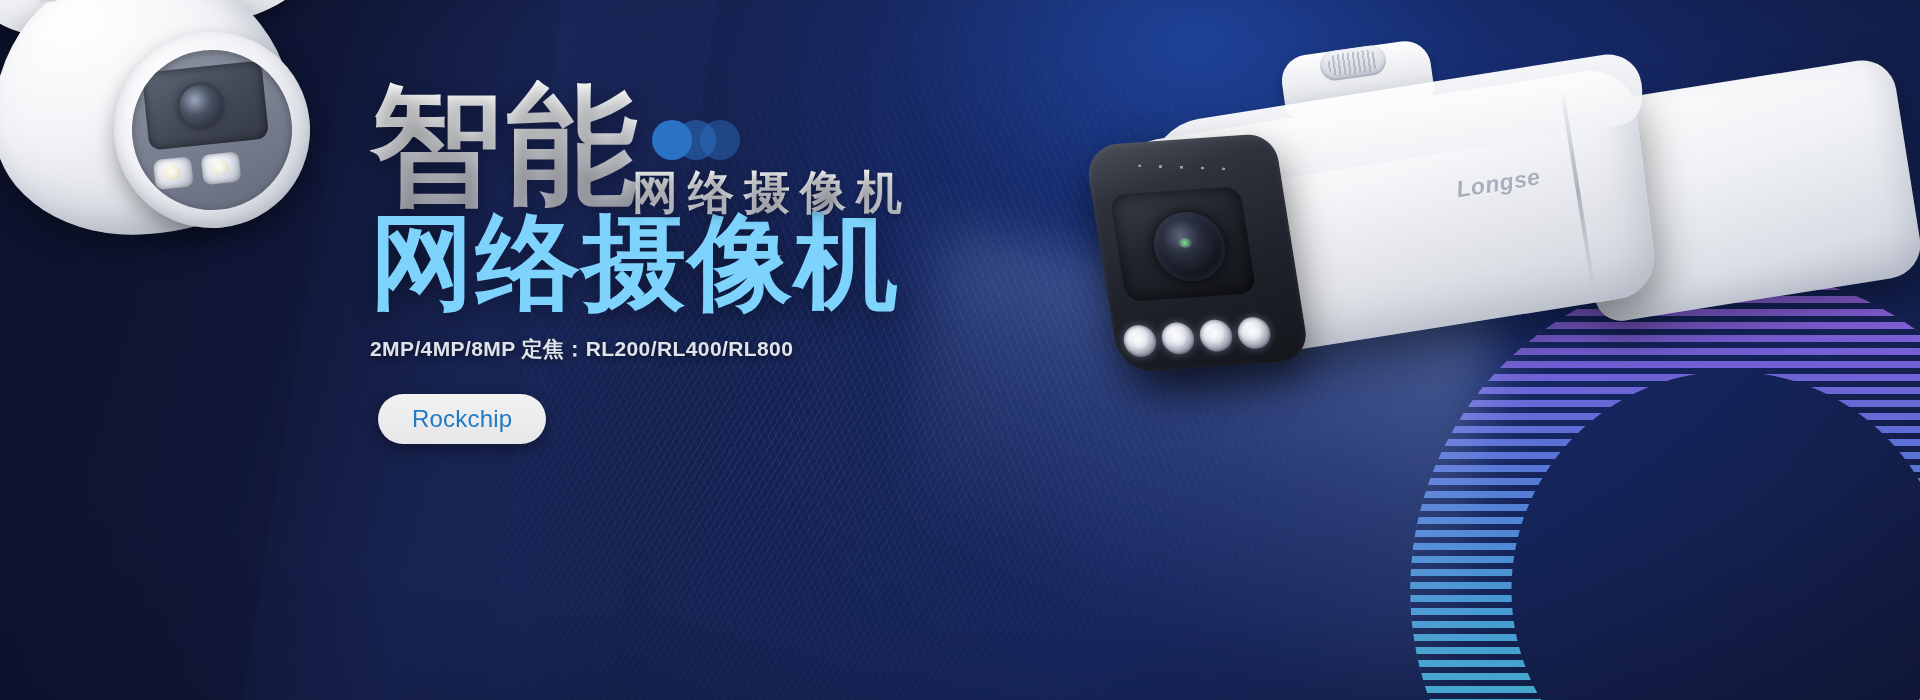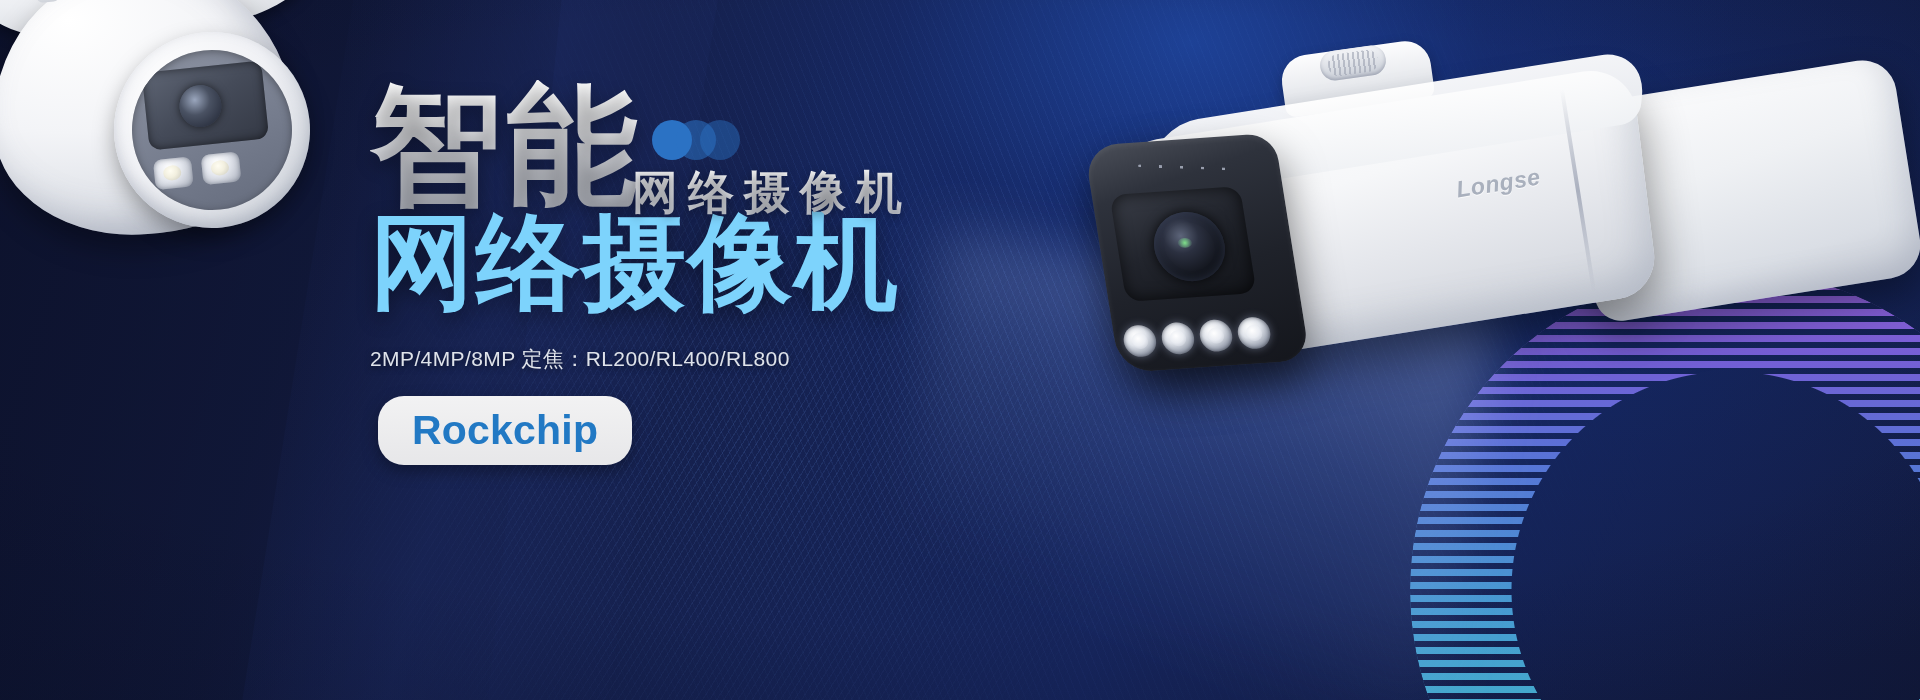--- a/index.html
+++ b/index.html
@@ -233,30 +233,30 @@
     background:linear-gradient(180deg,#ffffff 0%,#e7e9ee 40%,#c3c7d1 100%);
     -webkit-background-clip:text;background-clip:text;color:transparent;
     text-shadow:0 3px 10px rgba(0,0,0,.35);
   }
   .h2{
     margin-top:-6px;
     font-size:104px;line-height:1.08;font-weight:700;letter-spacing:2px;color:#7dd3fc;
     text-shadow:0 6px 20px rgba(0,0,0,.4);
     white-space:nowrap;
   }
-  .specs{margin-top:24px;}
+  .specs{margin-top:14px;font-weight:bold;}
   .spec-line{
     color:#dfe3ea;font-size:21px;line-height:1.62;letter-spacing:.4px;
     text-shadow:0 2px 6px rgba(0,0,0,.5);white-space:nowrap;
   }
   .chip{
-    display:inline-block;margin-top:20px;margin-left:8px;
+    display:inline-block;margin-top:28px;margin-left:8px;
     padding:11px 34px;border-radius:26px;
     background:linear-gradient(180deg,#f2f2f3 0%, #e7e7e9 100%);
-    color:#2279c4;font-size:41px;font-weight:700;letter-spacing:.2px;
+    color:#2279c4;font-size:24px;font-weight:400;letter-spacing:.2px;
     box-shadow:0 6px 16px rgba(0,0,0,.35);
   }
 </style>
 </head>
 <body>
 
 <div class="stage">
 
   <div class="bg-base"></div>
   <div class="bg-radial"></div>

